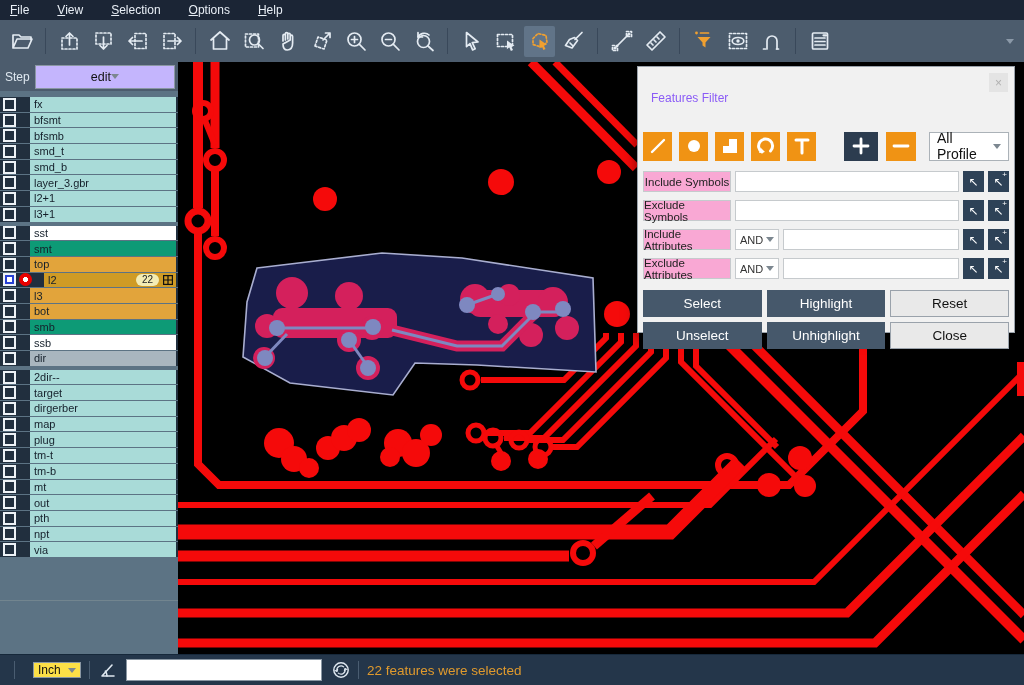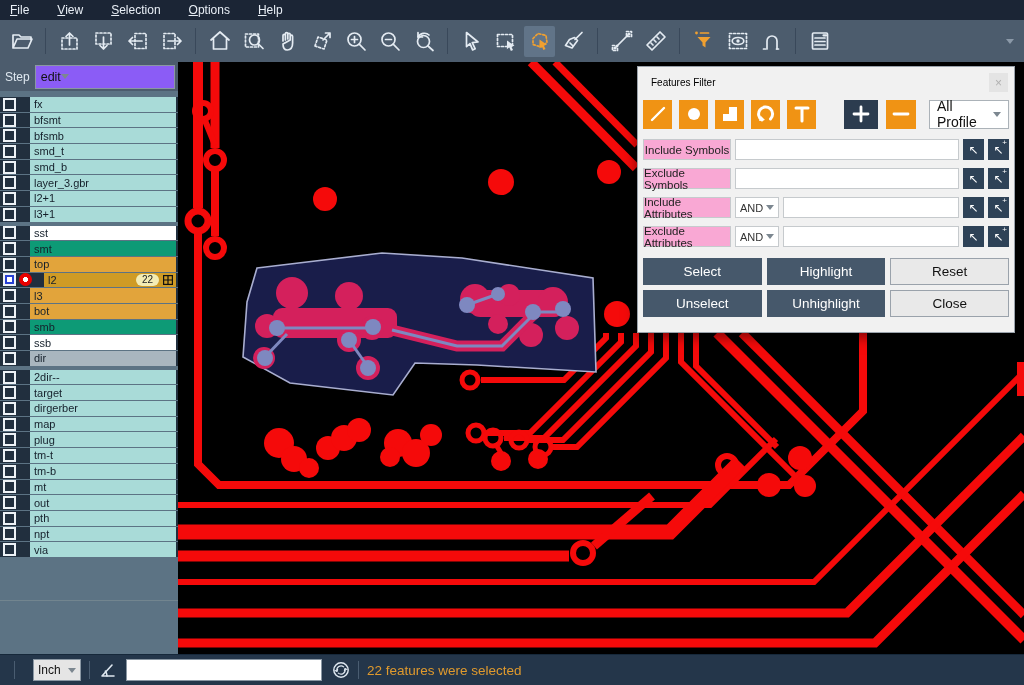--- a/index.html
+++ b/index.html
@@ -22,22 +22,22 @@
            border-right:4px solid transparent;border-top:5px solid #8b99a8}
   .ticon{stroke:#e4ebf2;fill:none;stroke-width:1.7;stroke-linecap:round;stroke-linejoin:round}
   .ticon .fil{fill:#e4ebf2;stroke:none}
   .ticon.orange{stroke:#f0a030}
   .ticon.orange .fil{fill:#f0a030}
 
   
   .sidebar{position:absolute;top:62px;left:0;width:178px;bottom:30px;background:#5c7384;z-index:20;overflow:hidden}
   .steprow{height:29px;background:#4c5c6d;display:flex;align-items:center;padding:0 3px 0 5px;gap:5px}
   .steprow .slbl{color:#dfe8f0;font-size:12px}
-  .dropbox{flex:1;height:22px;background:#8b5cf6;border:1px solid #8a97a3;display:flex;align-items:center;
-           justify-content:flex-start;padding:0 5px;font-size:12.5px;color:#111}
+  .dropbox{flex:1;height:22px;background:#c4b5fd;border:1px solid #8a97a3;display:flex;align-items:center;
+           justify-content:center;padding:0 5px;font-size:12.5px;color:#111}
   .carr{width:0;height:0;border-left:4px solid transparent;border-right:4px solid transparent;
         border-top:5px solid #7c8790;flex:none}
   .layers{padding-top:6px}
   .lrow{display:flex;align-items:center;height:14.7px;margin-bottom:1px;background:#212f3e;padding-left:3px}
   .cb{width:9px;height:9px;border:2px solid #eef3f7;flex:none;background:transparent}
   .cb-on{background:#2740d4;position:relative}
   .cb-on::after{content:"";position:absolute;left:2px;top:2px;width:5px;height:5px;background:#fff}
   .workdot{width:13px;height:13px;border-radius:50%;flex:none;margin-left:3px;
            background:radial-gradient(circle,#fff 0 2.5px,#e80000 2.5px 6.5px)}
   .ln{flex:1;margin-left:14px;margin-right:2px;height:100%;font-size:11px;color:#15202b;
@@ -51,21 +51,21 @@
   .gridic{margin:0 3px 0 4px;flex:none;display:flex}
   .coordsep{position:absolute;left:0;right:0;bottom:54px;height:1px;background:#72858f}
   .coords{position:absolute;left:9px;bottom:8px;color:#e6edf4;font-size:13.5px;line-height:21px}
 
   
   .canvas{position:absolute;left:157px;top:62px;width:867px;height:593px;background:#000;z-index:10}
 
   
   .dialog{position:absolute;left:637px;top:66px;width:378px;height:267px;background:#f1f1f1;
           border:1px solid #9aa2ab;box-shadow:0 4px 12px rgba(0,0,0,.5);z-index:30;box-sizing:border-box}
-  .dlg-title{height:30px;display:flex;align-items:center;padding:0 13px;color:#000000;font-size:10px}
+  .dlg-title{height:30px;display:flex;align-items:center;padding:16px 13px;color:#8b5cf6;font-size:12px}
   .dlg-close{position:absolute;top:6px;right:6px;width:19px;height:19px;background:#e4e4e4;color:#b0b0b0;
              display:flex;align-items:center;justify-content:center;font-size:12px}
   .tools{display:flex;align-items:center;padding:0 5px;height:34px}
   .tool{width:29px;height:29px;background:#f09314;display:flex;align-items:center;justify-content:center;
         margin-right:7px;flex:none}
   .tool.plusb{background:#2c3c4f;width:34px;margin-left:21px}
   .tool.minusb{margin-left:1px;width:30px}
   .profile{margin-left:6px;flex:1;height:27px;background:#fff;border:1px solid #abb2b8;display:flex;
            align-items:center;justify-content:space-between;padding:0 7px;font-size:14px;color:#111}
   .dicon{stroke:#fff;fill:none;stroke-width:2.4;stroke-linecap:round;stroke-linejoin:round}
@@ -82,21 +82,21 @@
   .fbtn .plus-mini{position:absolute;top:0;right:2px;font-size:8px;line-height:8px}
   .actions{display:grid;grid-template-columns:1fr 1fr 1fr;gap:5px;margin:11px 5px 0}
   .abtn{height:27px;display:flex;align-items:center;justify-content:center;font-size:13.5px}
   .abtn.dark{background:#46586b;color:#fff}
   .abtn.light{background:#e9e9e9;border:1px solid #9aa2ab;color:#111;box-sizing:border-box}
 
   
   .statusbar{position:absolute;left:0;right:0;bottom:0;height:30px;background:#24364a;display:flex;
              align-items:center;z-index:40;border-top:1px solid #16283a}
   .ssep{width:1px;height:18px;background:#4a5d71;margin:0 8px;flex:none}
-  .unitsel{width:48px;height:22px;background:#e5e5e5;border:1px solid #8a97a3;display:flex;align-items:center;
+  .unitsel{width:48px;height:16px;background:#fde047;border:1px solid #8a97a3;display:flex;align-items:center;
            justify-content:space-between;padding:0 4px;font-size:12px;color:#111;box-sizing:border-box;margin-left:10px}
   .sicon{stroke:#dfe8f0;fill:none;stroke-width:1.6;stroke-linecap:round;stroke-linejoin:round}
   .sinput{width:186px;height:20px;background:#fff;border:1px solid #8a97a3;margin-left:8px;font-size:12px;padding:0 4px}
   .smsg{color:#e09a2d;font-size:13.5px}
 </style>
 </head>
 <body>
 
 <div class="menubar">
   <span class="menu-item">File</span>

